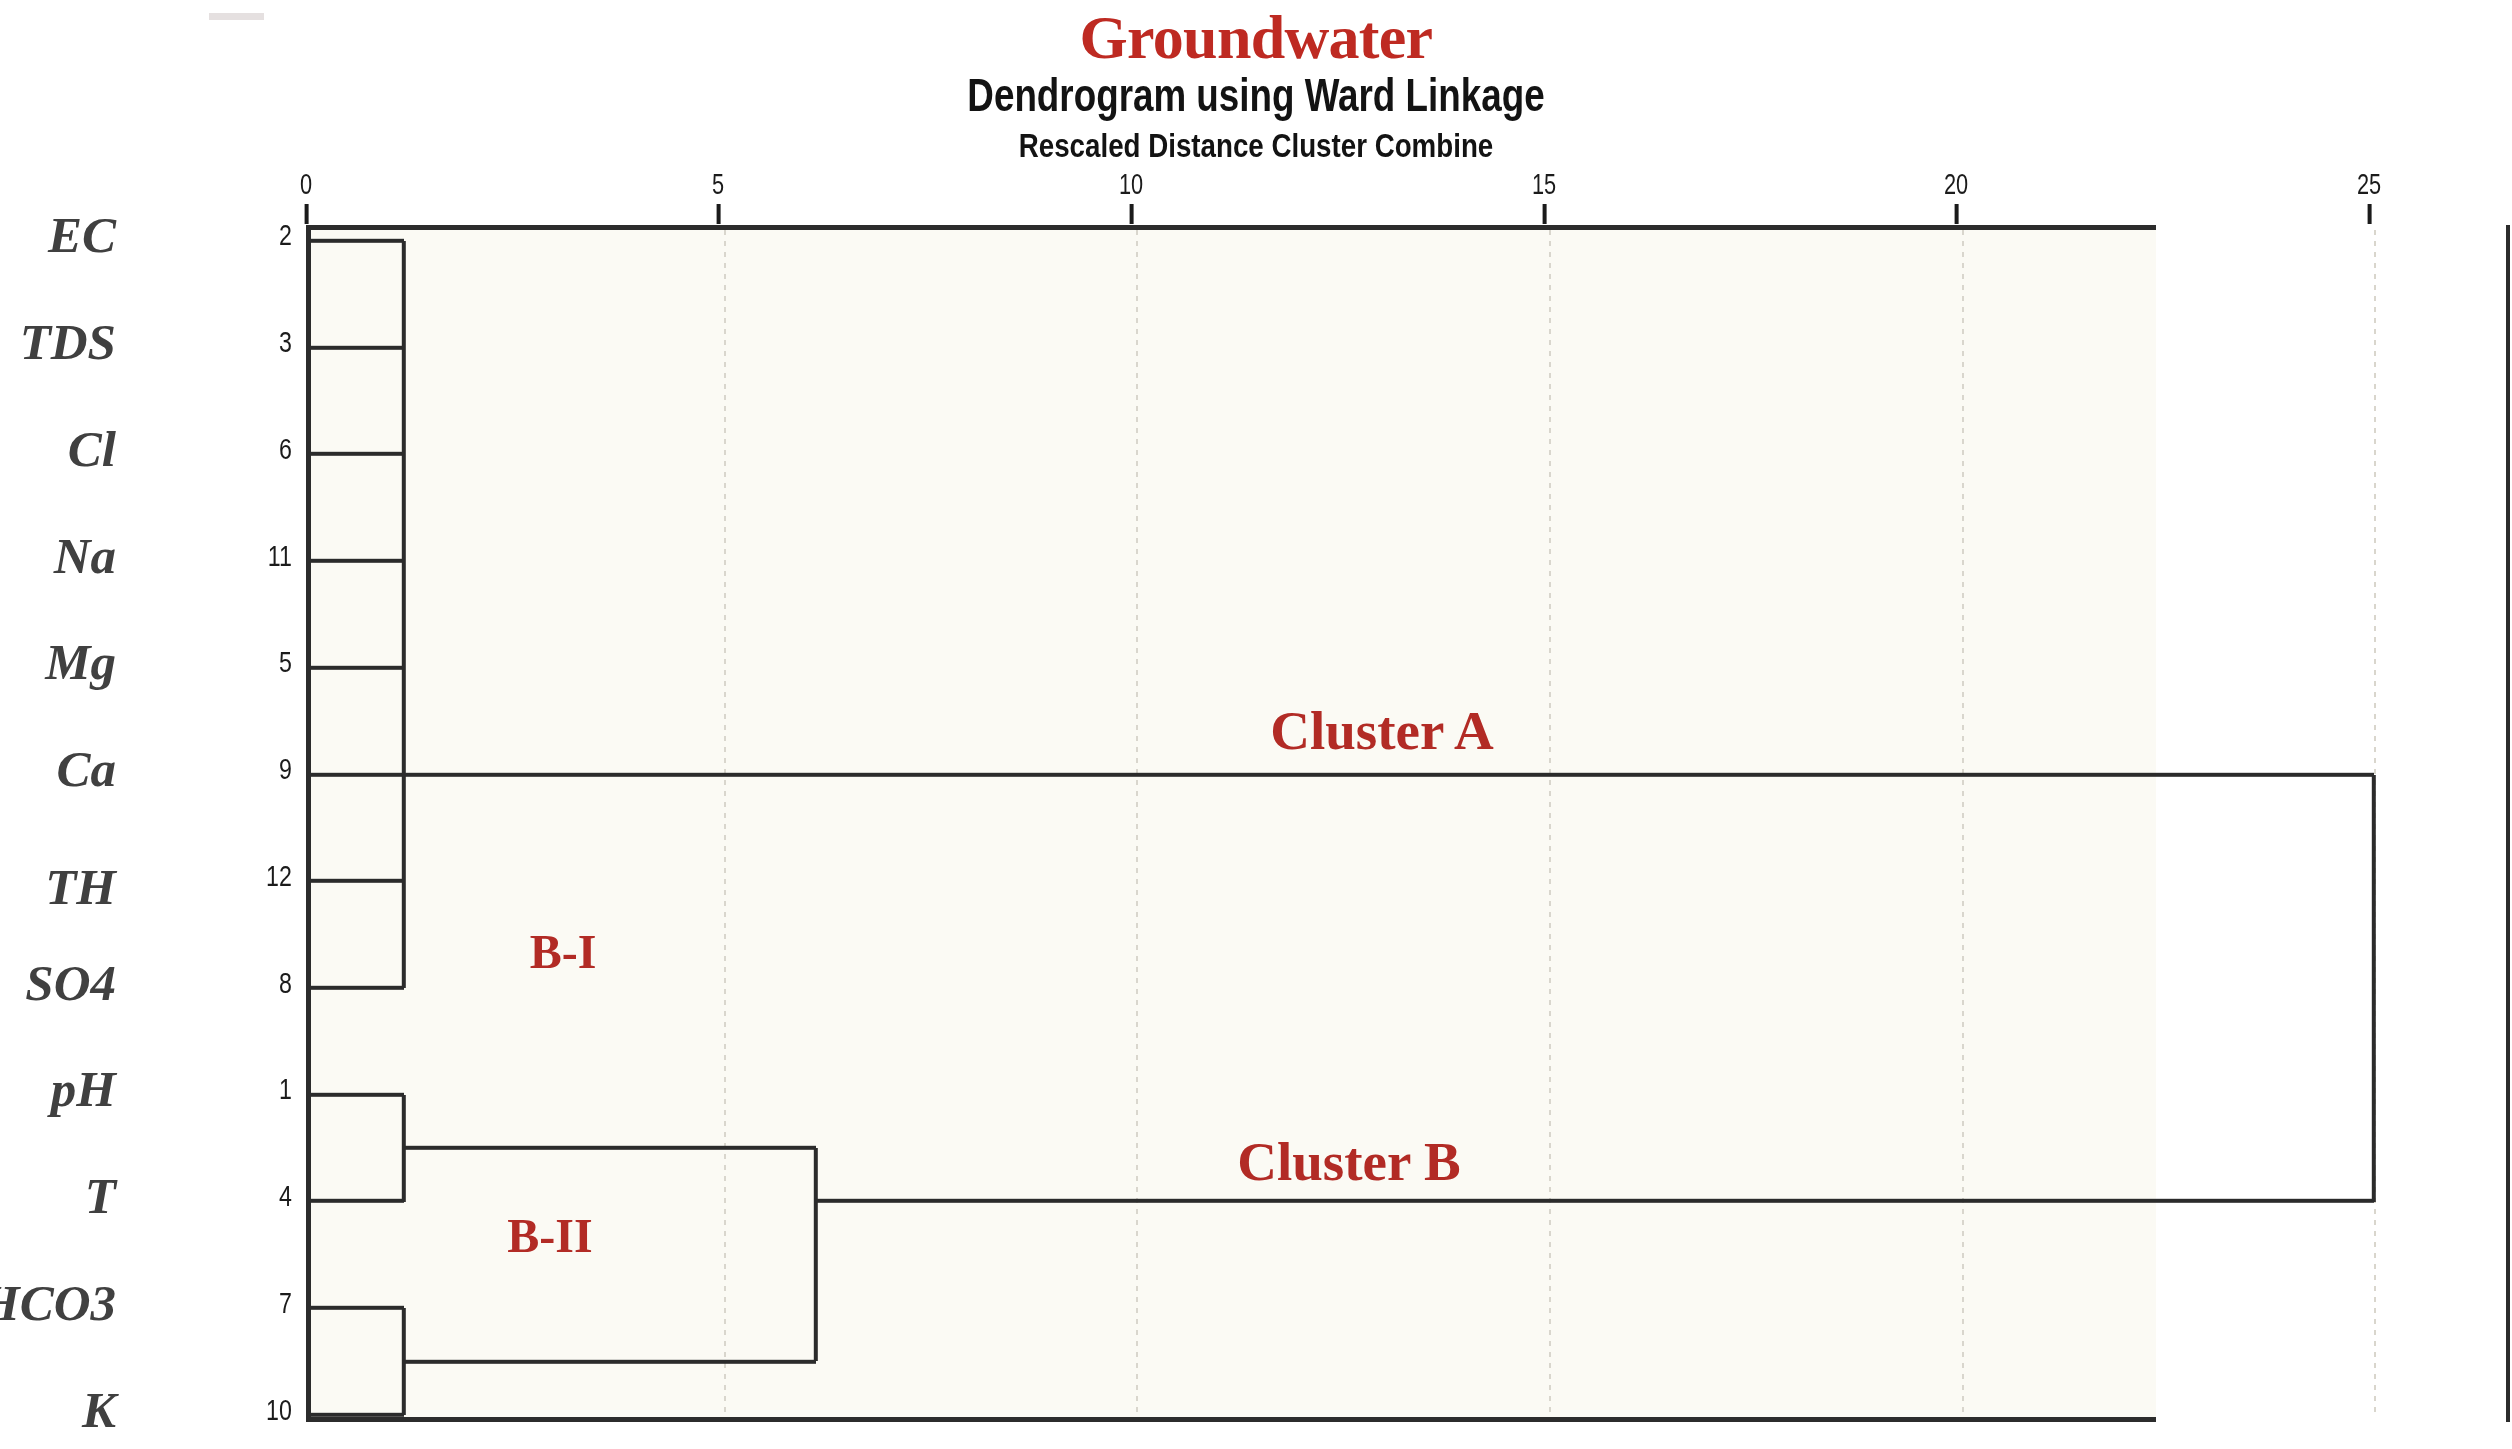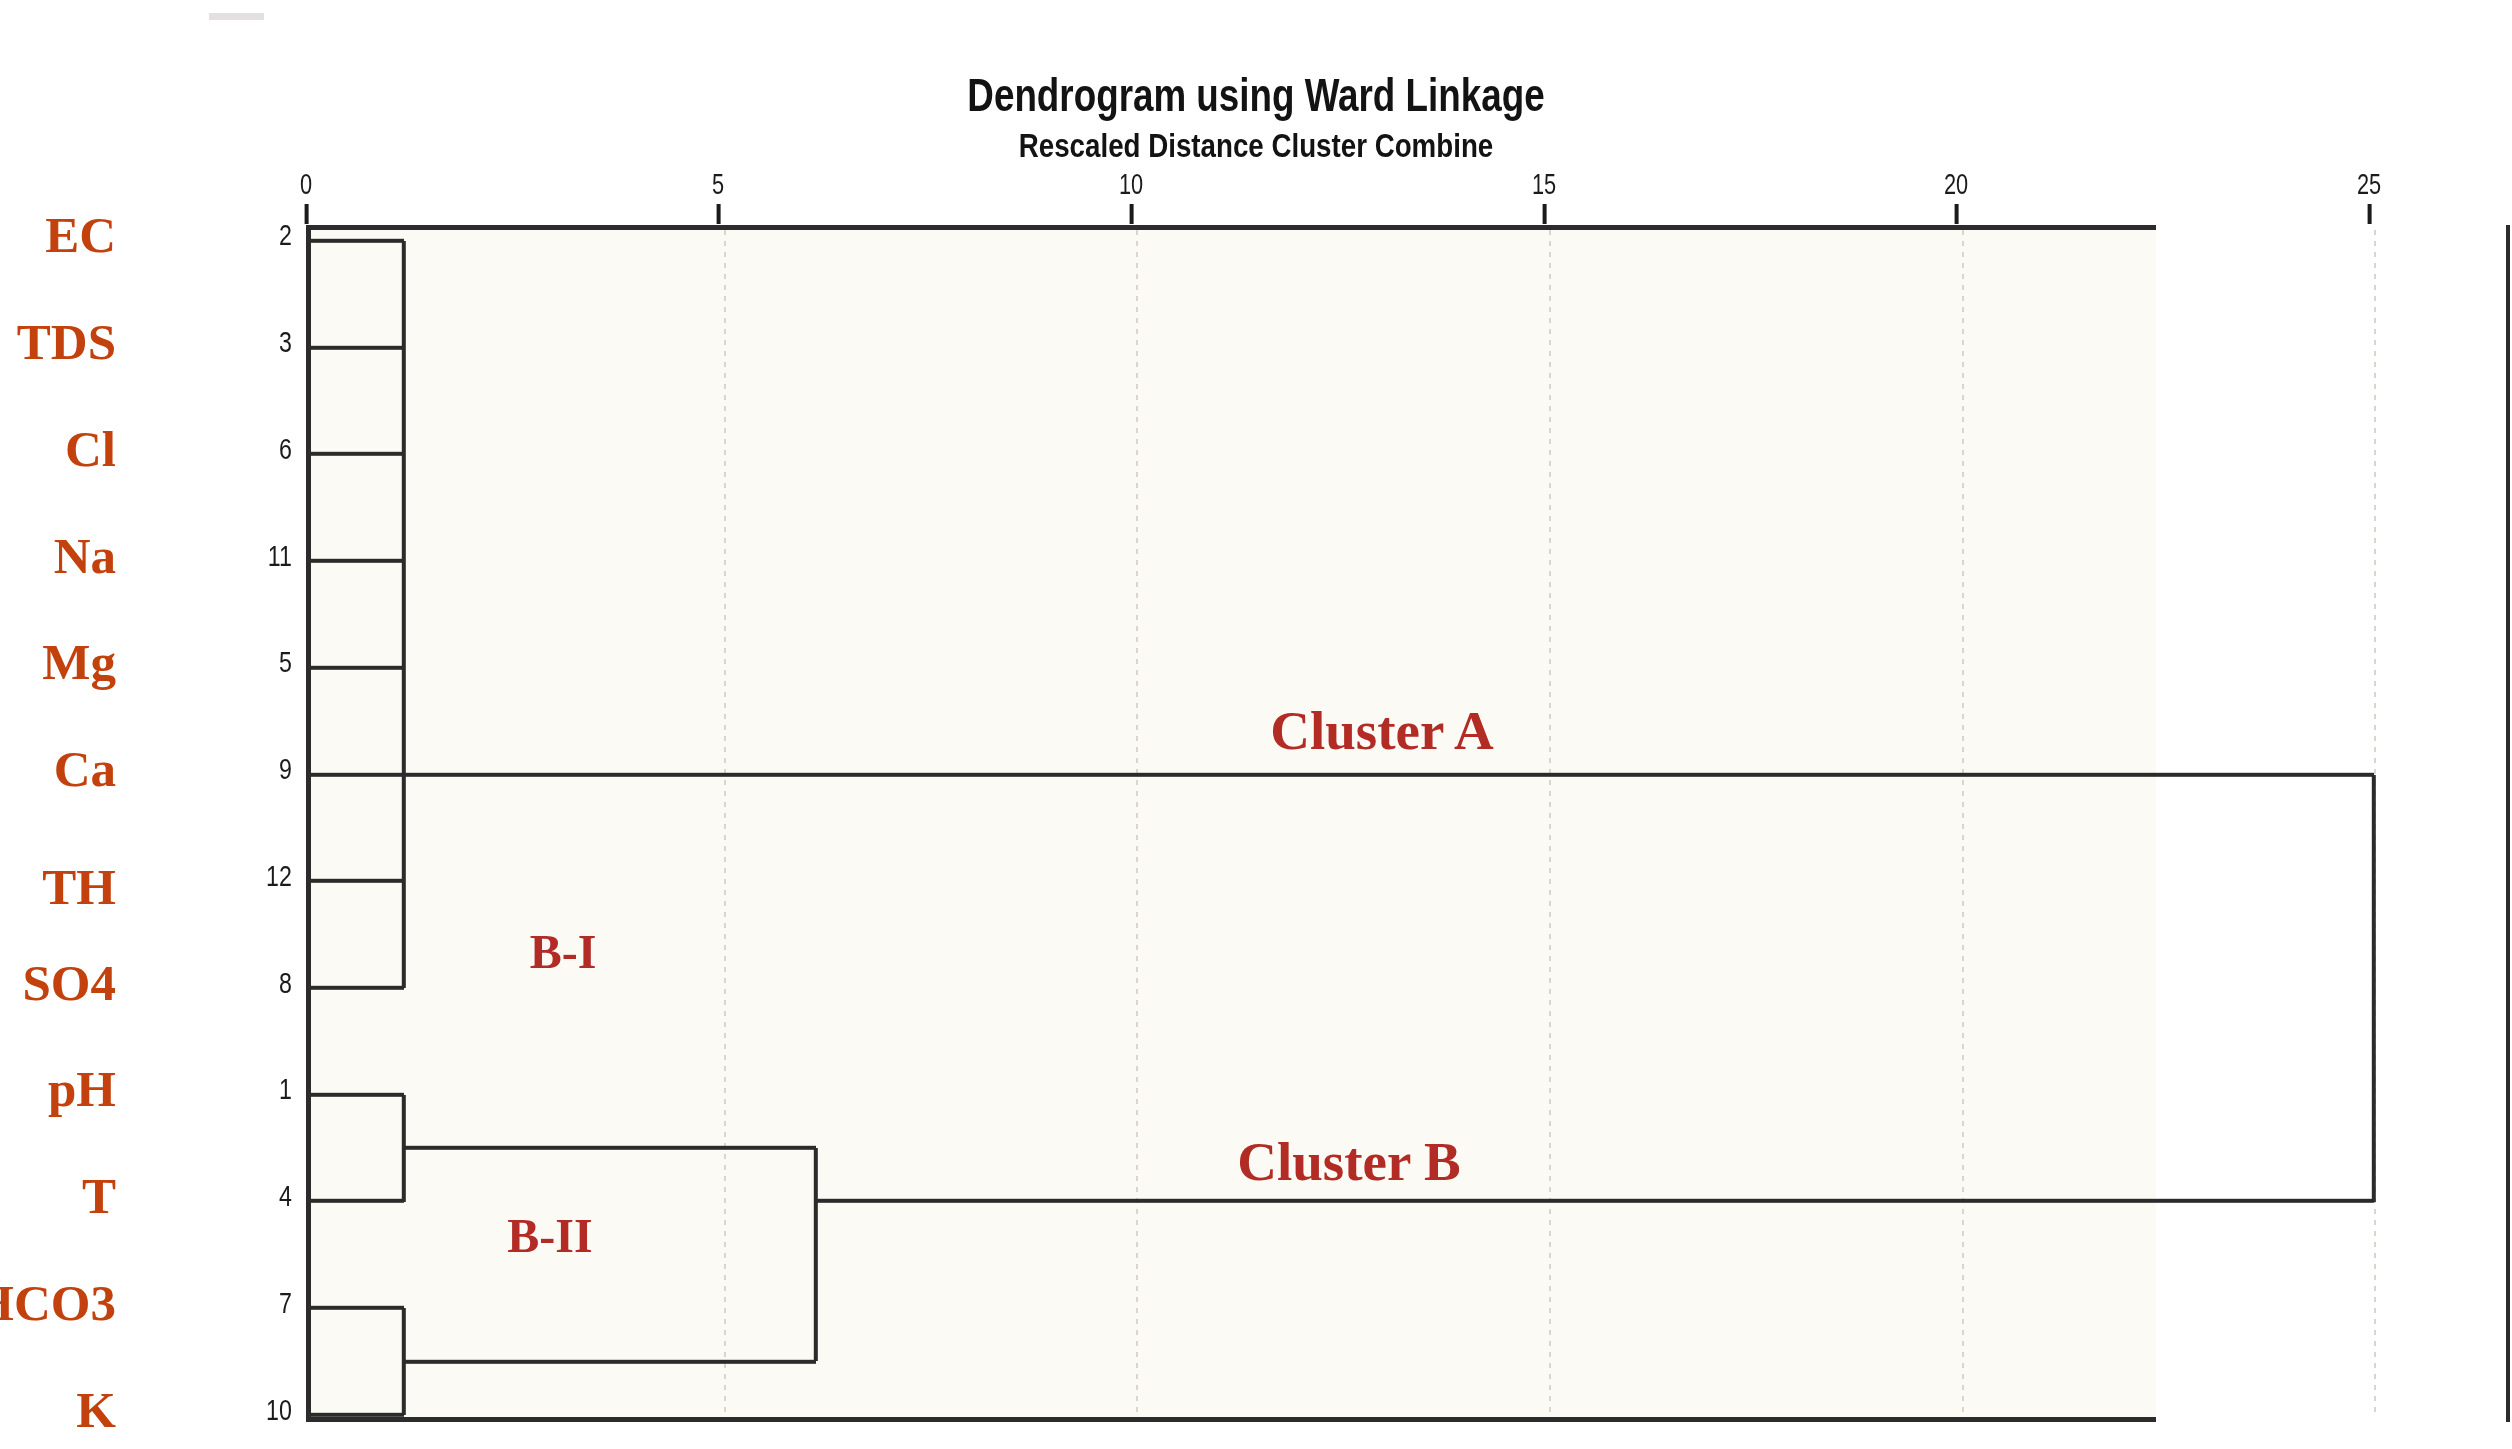--- a/index.html
+++ b/index.html
@@ -105,24 +105,25 @@
   }
 
   
   .leaf-name {
     position: absolute;
     right: 2396px;
     font-family: "Liberation Serif", serif;
     font-weight: bold;
     font-size: 51px;
     line-height: 1;
-    color: #c2410c;
+    color: #404040;
     white-space: nowrap;
     transform: translateY(-50%);
     text-align: right;
+    font-style: italic;
   }
   .leaf-num {
     position: absolute;
     left: 255px;
     width: 41px;
     font-family: "Liberation Sans", sans-serif;
     font-size: 29px;
     line-height: 1;
     color: #1b1b1b;
     white-space: nowrap;
@@ -167,20 +168,21 @@
     opacity: .55;
   }
 </style>
 </head>
 <body>
 
 <div id="page">
 
   <div id="artifact-topleft"></div>
 
+  <div id="title-main">Groundwater</div>
   <div id="title-sub">Dendrogram using Ward Linkage</div>
   <div id="title-axis">Rescaled Distance Cluster Combine</div>
 
   <div id="axis-ticks">
       <div class="tick-label" style="left: 306px;">0</div>
       <div class="tick-mark" style="left: 306px;"></div>
       <div class="tick-label" style="left: 718px;">5</div>
       <div class="tick-mark" style="left: 718px;"></div>
       <div class="tick-label" style="left: 1131px;">10</div>
       <div class="tick-mark" style="left: 1131px;"></div>

